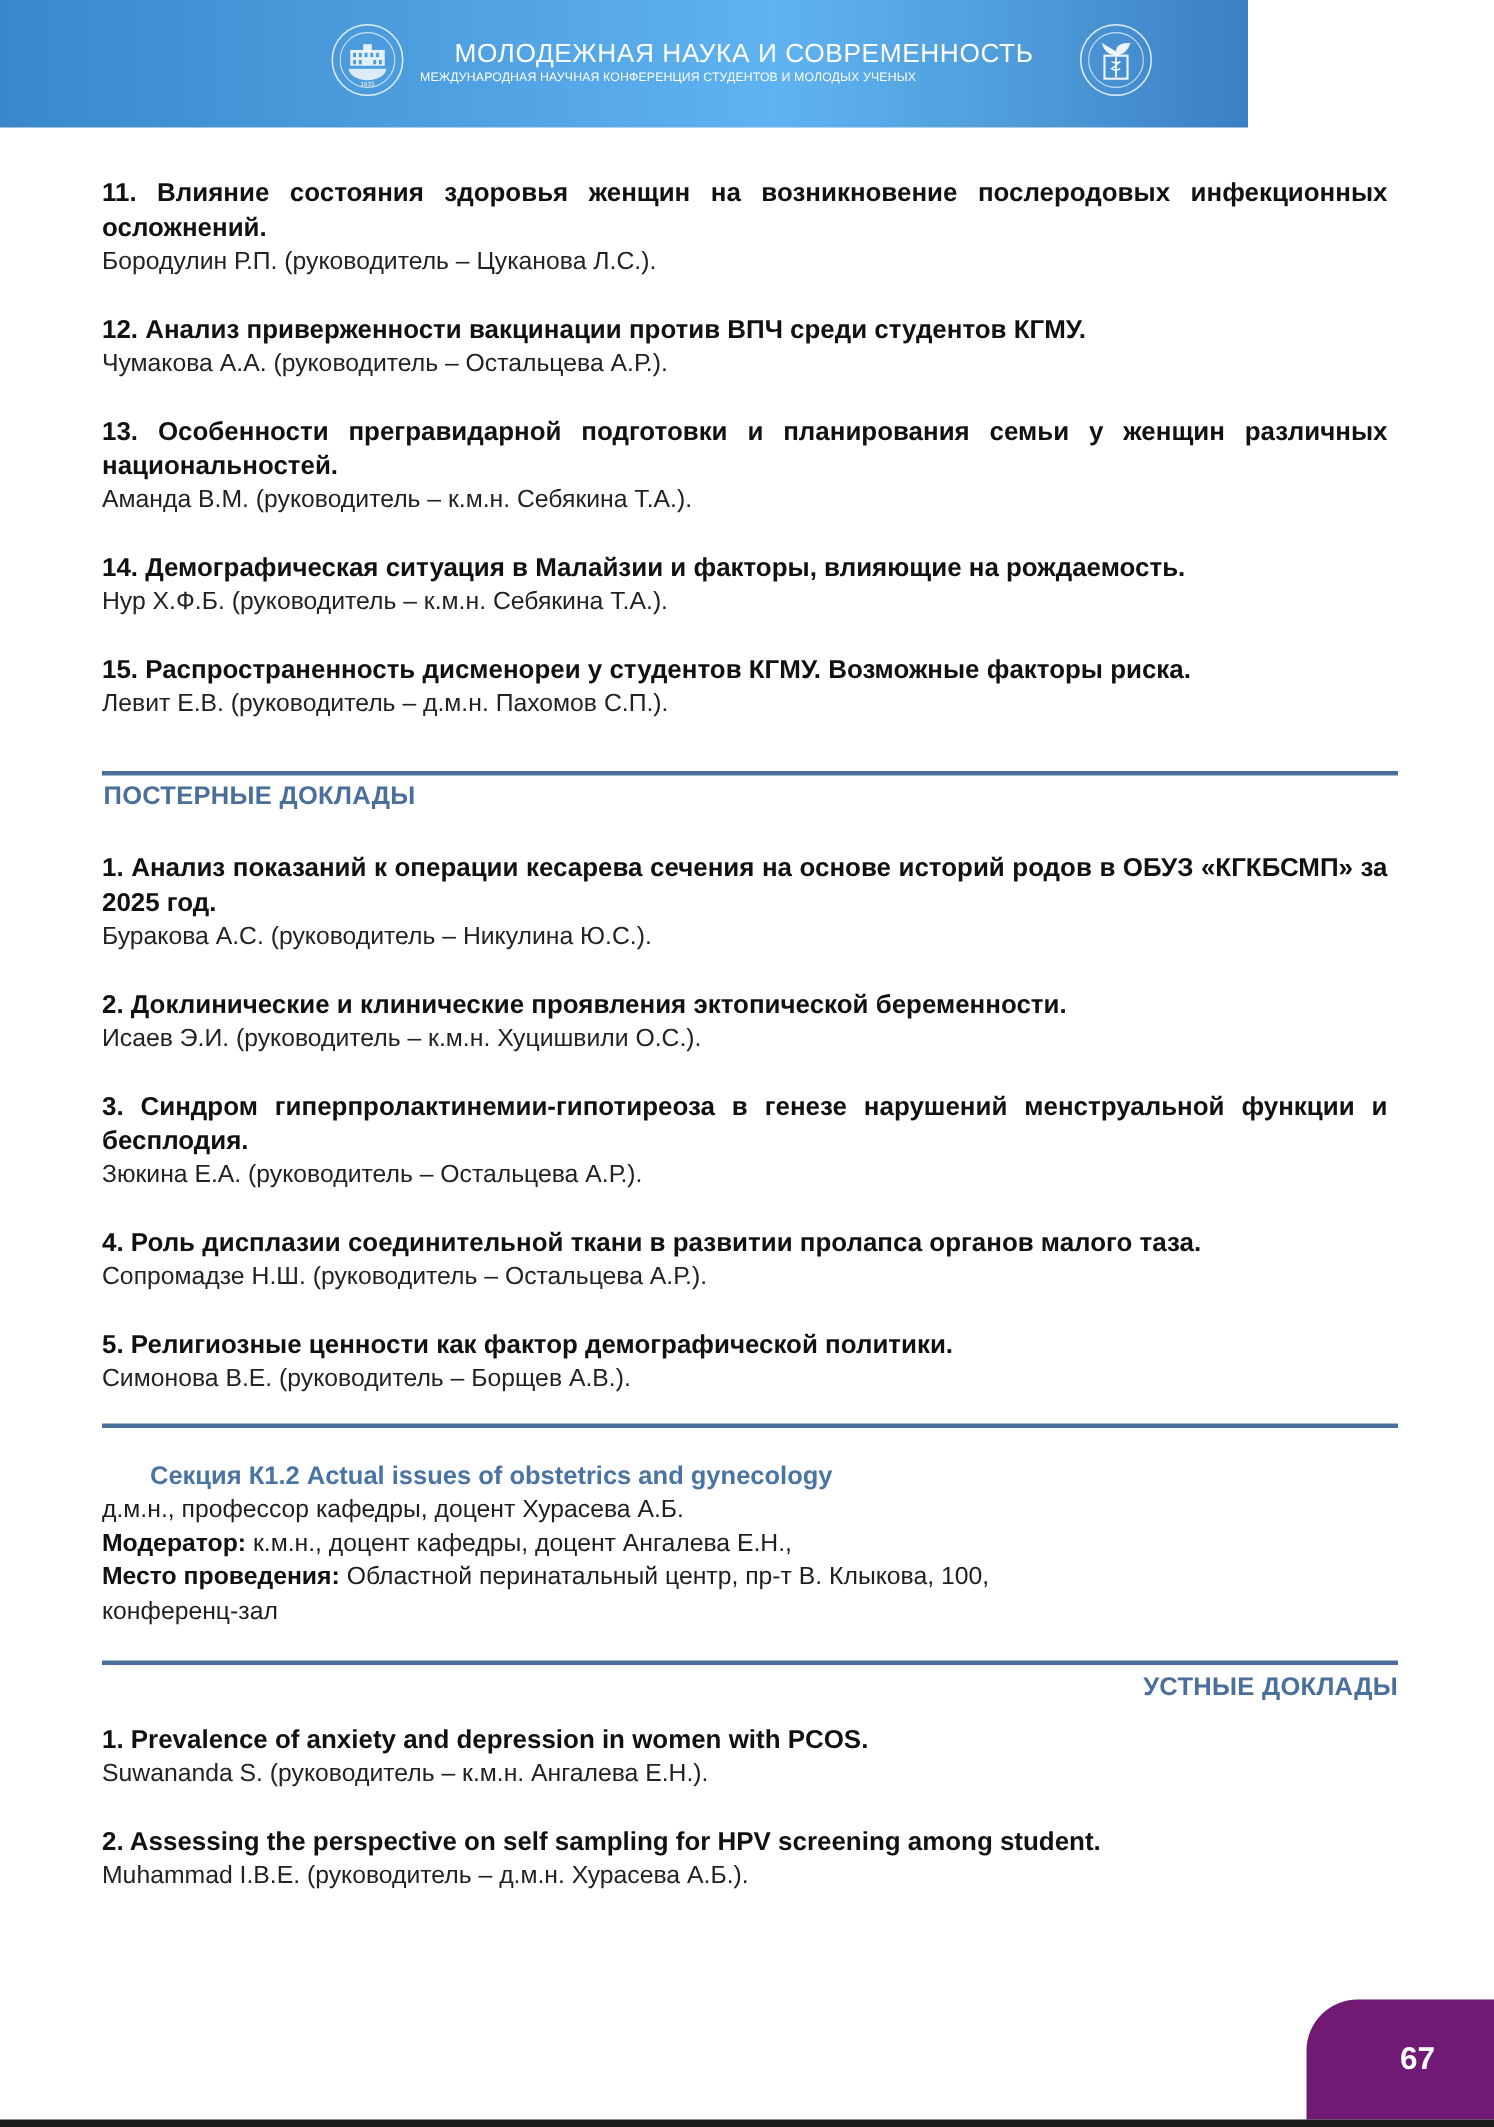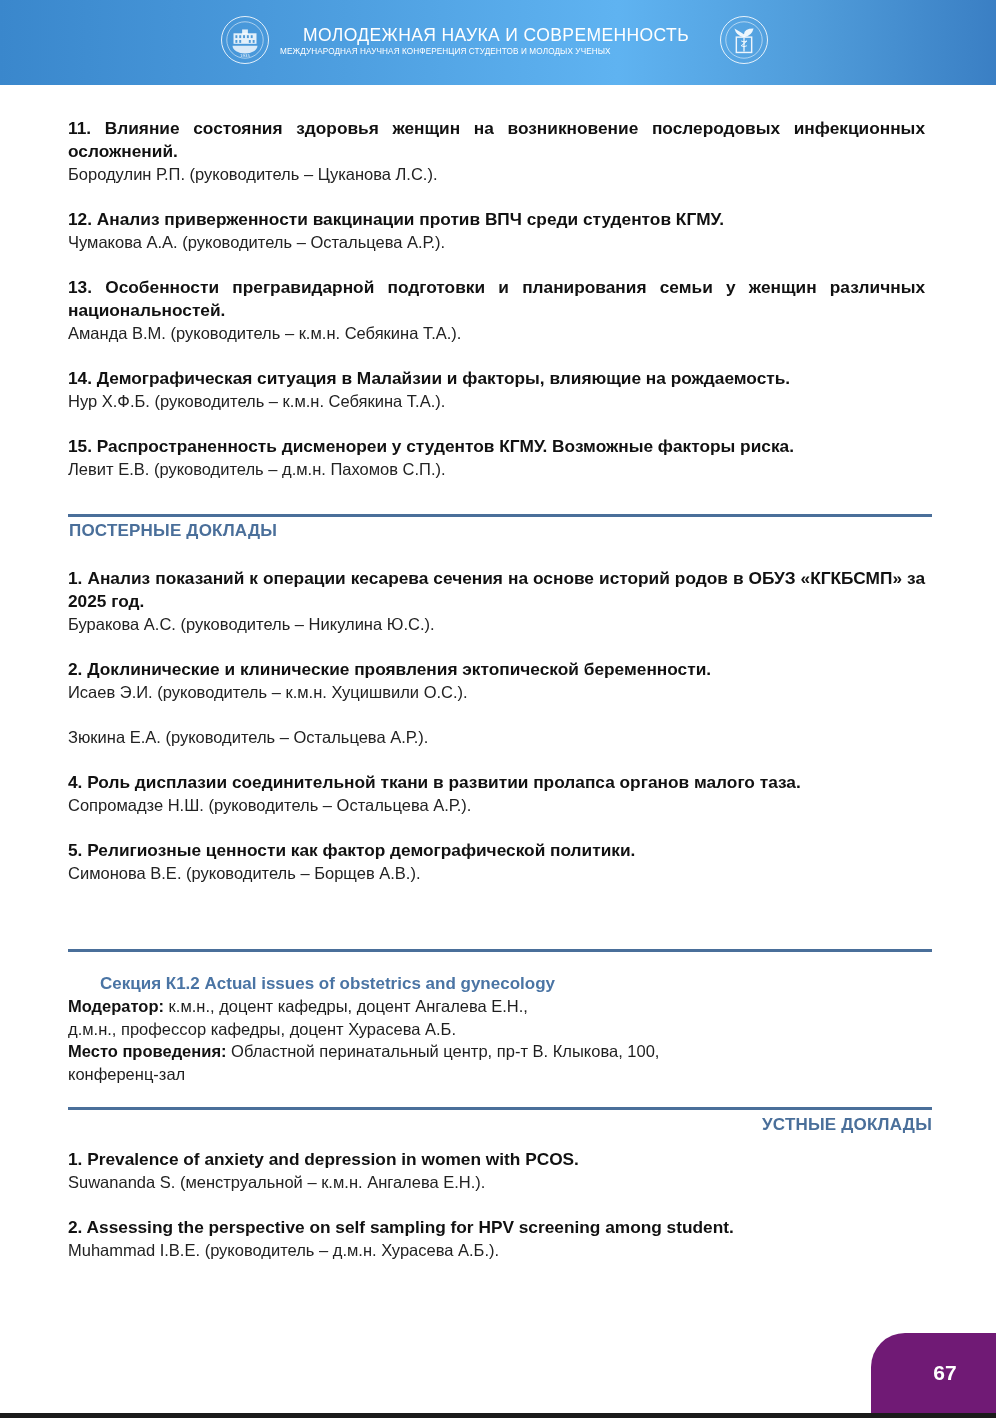--- a/index.html
+++ b/index.html
@@ -3,21 +3,21 @@
 <meta charset="utf-8">
 <style>
   html, body { margin: 0; padding: 0; }
   body {
     width: 996px; height: 1418px; position: relative; overflow: hidden;
     background: #ffffff;
     font-family: "Liberation Sans", "DejaVu Sans", sans-serif;
     color: #1a1a1a;
   }
   .header {
-    position: absolute; left: 0; top: 0; width: 996px; height: 85px;
+    position: absolute; left: 0; top: 0; width: 832px; height: 85px;
     background: linear-gradient(90deg, #3a87cc 0%, #4e9fe0 35%, #5fb3f1 62%, #4f9bd9 82%, #3a7fc4 100%);
   }
   .logo {
     position: absolute; top: 16px; width: 48px; height: 48px; border-radius: 50%;
     border: 1.5px solid rgba(255,255,255,0.85); box-sizing: border-box;
   }
   .logo-left { left: 221px; }
   .logo-right { left: 720px; }
   .logo svg { width: 100%; height: 100%; display: block; }
   .h-title {
@@ -119,49 +119,50 @@
 <div class="abs" style="top:567px;">
   <div class="item">
     <div class="item-title">1. Анализ показаний к операции кесарева сечения на основе историй родов в ОБУЗ «КГКБСМП» за 2025 год.</div>
     <div class="item-author">Буракова А.С. (руководитель – Никулина Ю.С.).</div>
   </div>
   <div class="item">
     <div class="item-title">2. Доклинические и клинические проявления эктопической беременности.</div>
     <div class="item-author">Исаев Э.И. (руководитель – к.м.н. Хуцишвили О.С.).</div>
   </div>
   <div class="item">
+    <div class="item-title">3. Синдром гиперпролактинемии-гипотиреоза в генезе нарушений менструальной функции и бесплодия.</div>
     <div class="item-author">Зюкина Е.А. (руководитель – Остальцева А.Р.).</div>
   </div>
   <div class="item">
     <div class="item-title">4. Роль дисплазии соединительной ткани в развитии пролапса органов малого таза.</div>
     <div class="item-author">Сопромадзе Н.Ш. (руководитель – Остальцева А.Р.).</div>
   </div>
   <div class="item">
     <div class="item-title">5. Религиозные ценности как фактор демографической политики.</div>
     <div class="item-author">Симонова В.Е. (руководитель – Борщев А.В.).</div>
   </div>
 </div>
 
 <div class="rule" style="top:949px;"></div>
 
 <div class="abs" style="top:972px;">
   <div class="section-title">Секция К1.2 Actual issues of obstetrics and gynecology</div>
+  <div class="meta">д.м.н., профессор кафедры, доцент Хурасева А.Б.</div>
   <div class="meta"><b>Модератор:</b><span> к.м.н., доцент кафедры, доцент Ангалева Е.Н.,</span></div>
-  <div class="meta">д.м.н., профессор кафедры, доцент Хурасева А.Б.</div>
   <div class="meta"><b>Место проведения:</b><span> Областной перинатальный центр, пр-т В. Клыкова, 100,</span></div>
   <div class="meta">конференц-зал</div>
 </div>
 
 <div class="rule" style="top:1107px;"></div>
 <div class="sec-head" style="right:64px; top:1115px;margin-left:15px;">УСТНЫЕ ДОКЛАДЫ</div>
 
 <div class="abs" style="top:1148px;">
   <div class="item">
     <div class="item-title">1. Prevalence of anxiety and depression in women with PCOS.</div>
-    <div class="item-author">Suwananda S. (менструальной – к.м.н. Ангалева Е.Н.).</div>
+    <div class="item-author">Suwananda S. (руководитель – к.м.н. Ангалева Е.Н.).</div>
   </div>
   <div class="item">
     <div class="item-title">2. Assessing the perspective on self sampling for HPV screening among student.</div>
     <div class="item-author">Muhammad I.B.E. (руководитель – д.м.н. Хурасева А.Б.).</div>
   </div>
 </div>
 
 <div class="page-tab">
   <div class="page-num">67</div>
 </div>

